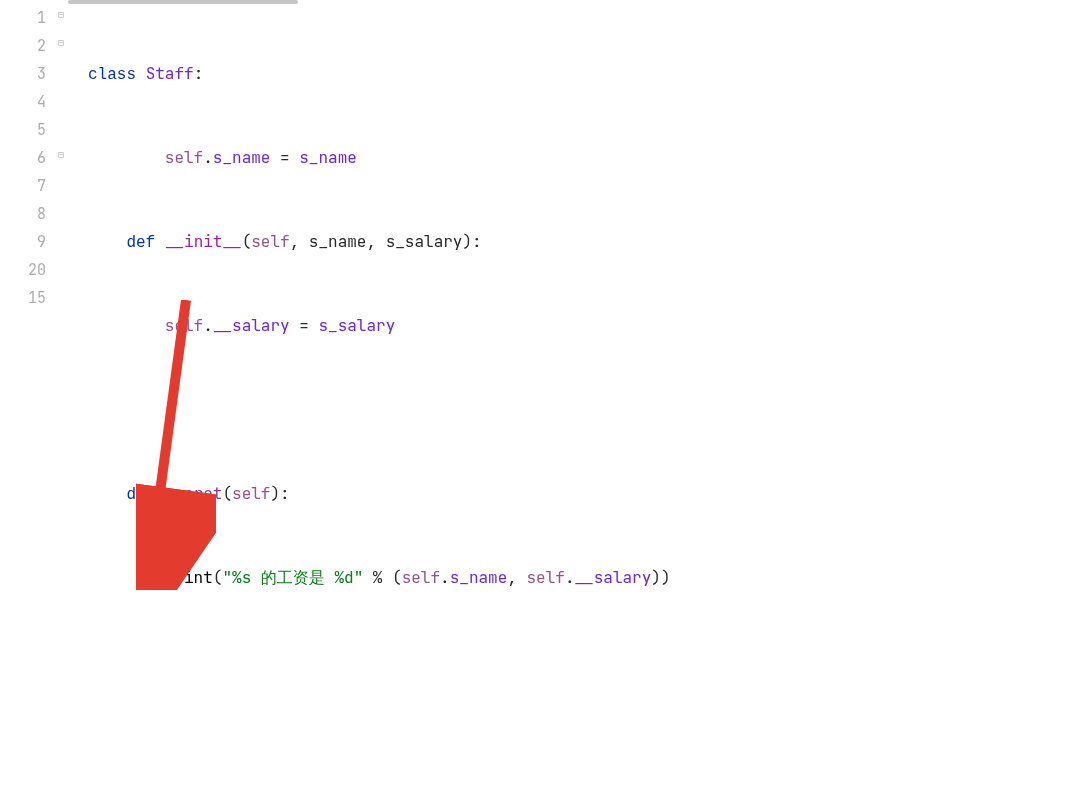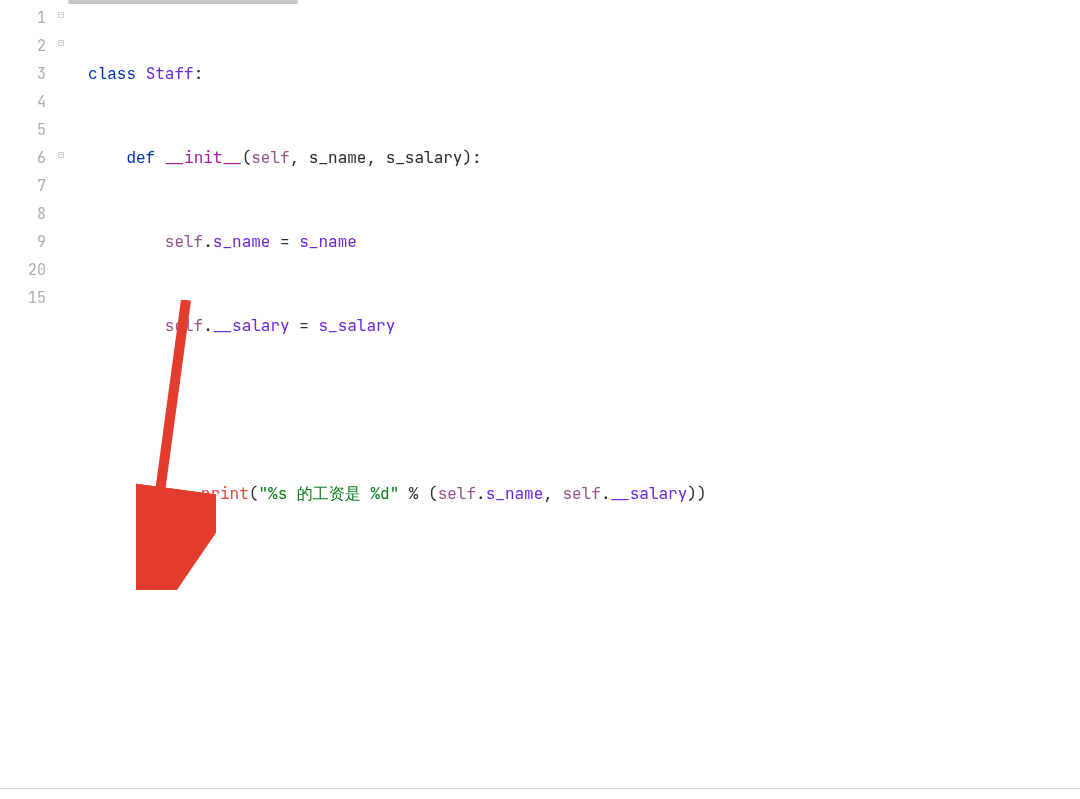--- a/index.html
+++ b/index.html
@@ -41,21 +41,21 @@
     white-space: pre;
     color: #2b2b2b;
     position: relative;
   }
   .code-row { height: 28px; padding-left: 20px; }
   .kw { color: #0033b3; font-family: Liberation Mono, monospace; }
   .fn { color: #7a3e9d; }
   .id { color: #6d28d9; }
   .self { color: #94558d; }
   .param { color: #2b2b2b; }
-  .builtin { color: #ef4444; margin-left: 36px; }
+  .builtin { color: #000000; }
   .str { color: #067d17; }
   .op { color: #2b2b2b; }
   .dunder { color: #a020a0; }
   .hr-sep { height: 1px; background: #d9d9d9; }
   .arrow-svg {
     position: absolute;
     top: 300px;
     left: 136px;
     pointer-events: none;
   }
@@ -88,24 +88,25 @@
     <div class="gutter-row">15</div>
     <div class="fold-col">
       <span class="fold-mark" style="top:8px">⊟</span>
       <span class="fold-mark" style="top:36px">⊟</span>
       <span class="fold-mark" style="top:148px">⊟</span>
     </div>
   </div>
 
   <div class="code-col">
     <div class="code-row"><span class="kw">class</span> <span class="id">Staff</span>:</div>
+    <div class="code-row">        <span class="self">self</span>.<span class="id">s_name</span> = <span class="id">s_name</span></div>
     <div class="code-row">    <span class="kw">def</span> <span class="dunder">__init__</span>(<span class="self">self</span>, <span class="param">s_name</span>, <span class="param">s_salary</span>):</div>
-    <div class="code-row">        <span class="self">self</span>.<span class="id">s_name</span> = <span class="id">s_name</span></div>
     <div class="code-row">        <span class="self">self</span>.<span class="id">__salary</span> = <span class="id">s_salary</span></div>
     <div class="code-row"></div>
+    <div class="code-row">    <span class="kw">def</span> <span class="fn">secret</span>(<span class="self">self</span>):</div>
     <div class="code-row">        <span class="builtin">print</span>(<span class="str">"%s 的工资是 %d"</span> <span class="op">%</span> (<span class="self">self</span>.<span class="id">s_name</span>, <span class="self">self</span>.<span class="id">__salary</span>))</div>
     <div class="code-row"></div>
     <div class="code-row"></div>
     
     
   </div>
 </div>
 
 <svg class="arrow-svg" width="80" height="290">
   <defs>

